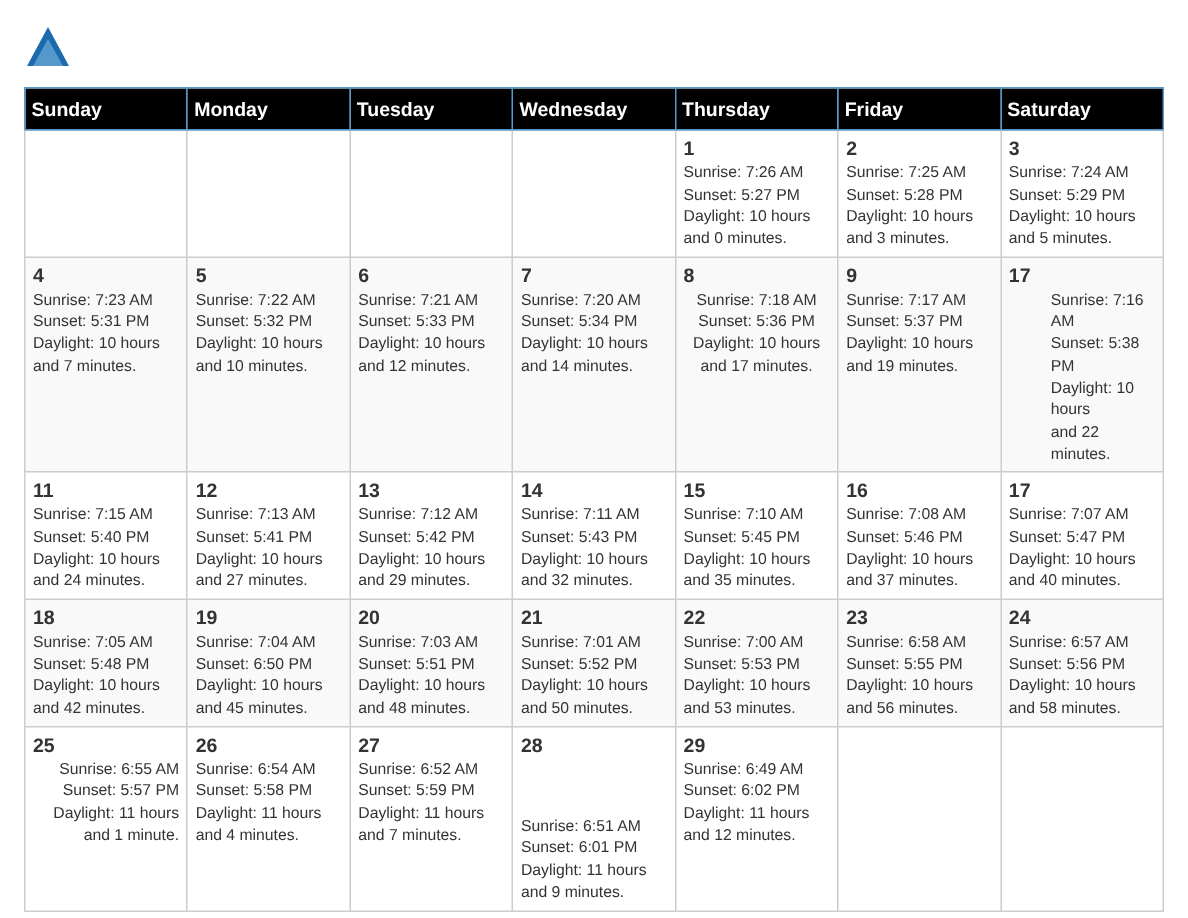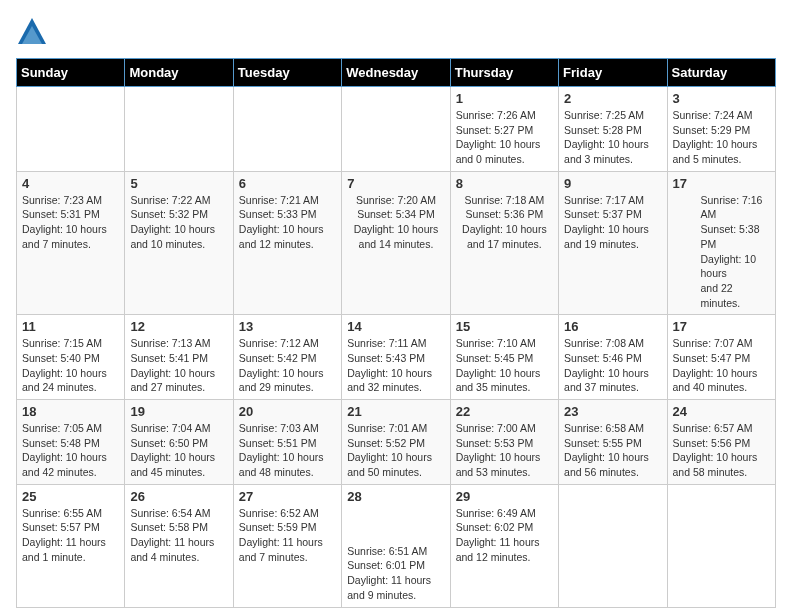--- a/index.html
+++ b/index.html
@@ -159,21 +159,21 @@
         </td>
         <td>
           <span class="day-number">6</span>
           <div class="day-info" style="white-space: pre-line;">Sunrise: 7:21 AM
 Sunset: 5:33 PM
 Daylight: 10 hours
 and 12 minutes.</div>
         </td>
         <td>
           <span class="day-number">7</span>
-          <div class="day-info" style="white-space: pre-line; text-align: center;">Sunrise: 7:20 AM
+          <div class="day-info" style="white-space: pre-line;">Sunrise: 7:20 AM
 Sunset: 5:34 PM
 Daylight: 10 hours
 and 14 minutes.</div>
         </td>
         <td>
           <span class="day-number">8</span>
           <div class="day-info" style="white-space: pre-line; text-align: center;">Sunrise: 7:18 AM
 Sunset: 5:36 PM
 Daylight: 10 hours
 and 17 minutes.</div>
@@ -291,21 +291,21 @@
           <span class="day-number">24</span>
           <div class="day-info" style="white-space: pre-line;">Sunrise: 6:57 AM
 Sunset: 5:56 PM
 Daylight: 10 hours
 and 58 minutes.</div>
         </td>
       </tr>
       <tr>
         <td>
           <span class="day-number">25</span>
-          <div class="day-info" style="white-space: pre-line;">Sunrise: 6:55 AM
+          <div class="day-info" style="white-space: pre-line; text-align: right;">Sunrise: 6:55 AM
 Sunset: 5:57 PM
 Daylight: 11 hours
 and 1 minute.</div>
         </td>
         <td>
           <span class="day-number">26</span>
           <div class="day-info" style="white-space: pre-line;">Sunrise: 6:54 AM
 Sunset: 5:58 PM
 Daylight: 11 hours
 and 4 minutes.</div>

